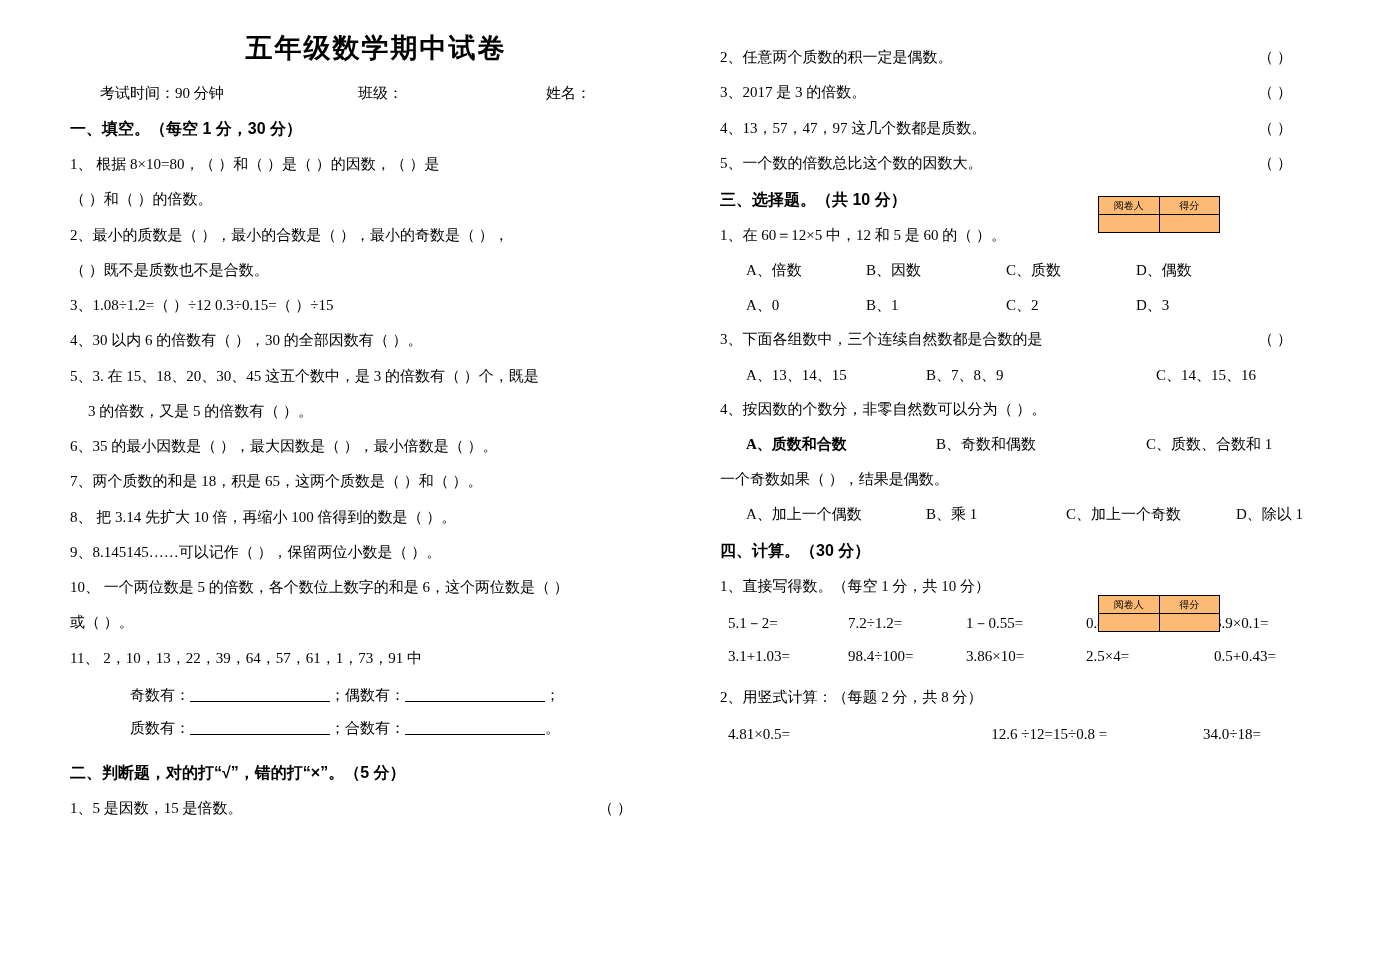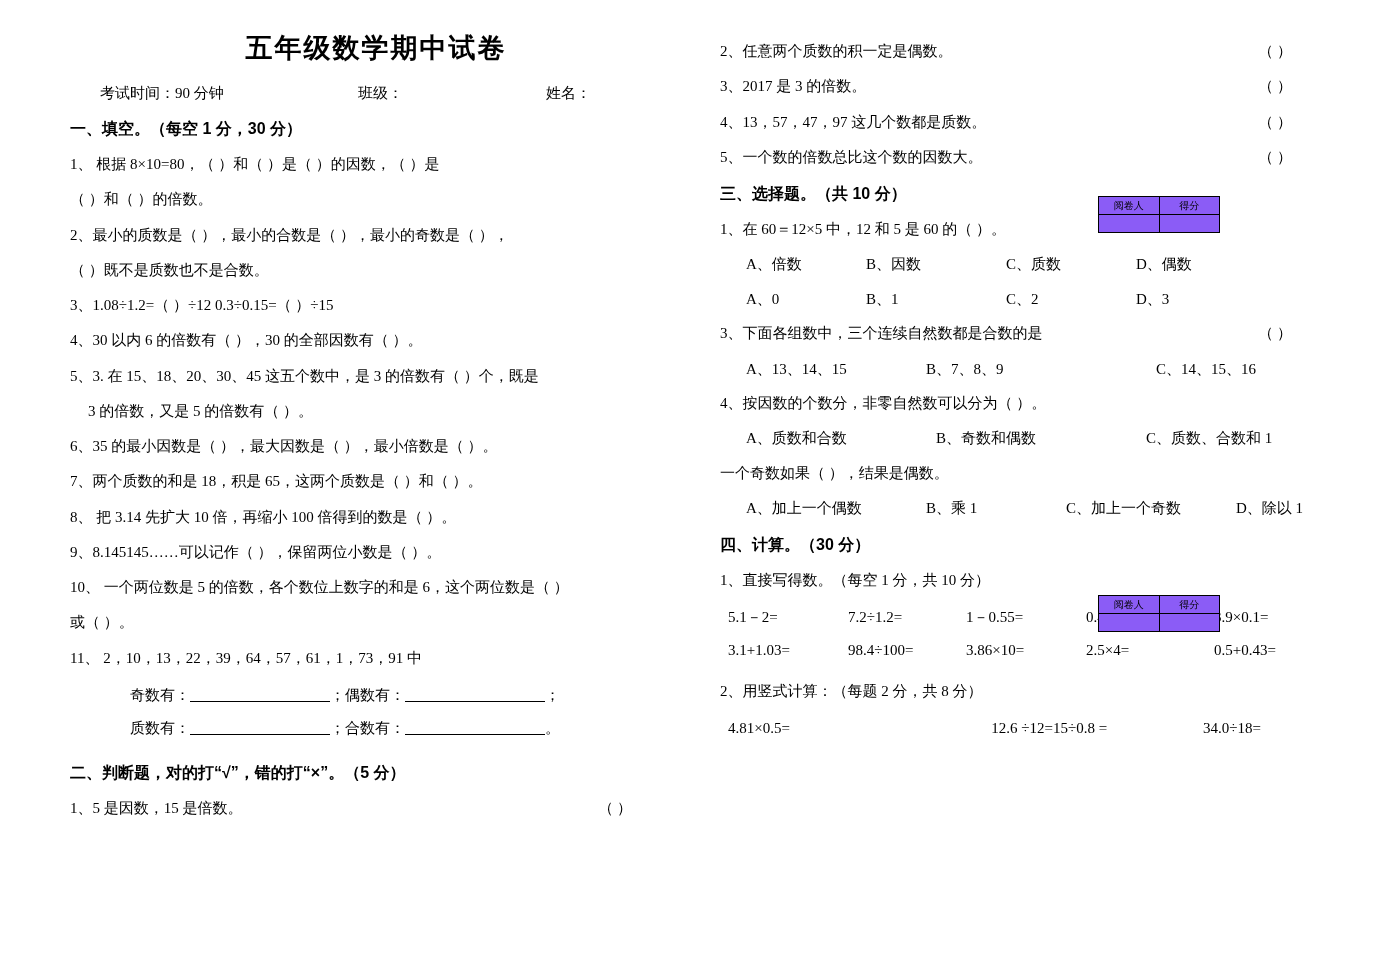--- a/index.html
+++ b/index.html
@@ -109,21 +109,21 @@
     line-height: 1.95;
     margin: 0 0 6px 0;
   }
   .q-flex .paren { padding-right: 50px; }
   .scorebox {
     position: absolute;
     border: 1px solid #000;
     width: 120px;
     font-size: 10px;
     font-family: "Liberation Sans", sans-serif;
-    background: #8b5cf6;
+    background: #fdba74;
   }
   .scorebox .r1, .scorebox .r2 {
     display: flex;
     height: 17px;
   }
   .scorebox .r1 { border-bottom: 1px solid #000; }
   .scorebox .cell {
     flex: 1;
     text-align: center;
     line-height: 17px;
@@ -174,21 +174,21 @@
 
     <div class="q-flex">
       <span>1、5 是因数，15 是倍数。</span>
       <span class="paren">（      ）</span>
     </div>
 
   </div>
 
   <div class="col col-right">
 
-    <div class="q-flex" style="margin-top:19px;">
+    <div class="q-flex" style="margin-top:25px;">
       <span>2、任意两个质数的积一定是偶数。</span>
       <span class="paren">（      ）</span>
     </div>
     <div class="q-flex">
       <span>3、2017 是 3 的倍数。</span>
       <span class="paren">（      ）</span>
     </div>
     <div class="q-flex">
       <span>4、13，57，47，97 这几个数都是质数。</span>
       <span class="paren">（      ）</span>
@@ -220,21 +220,21 @@
       <span class="paren">（      ）</span>
     </div>
     <div class="choices">
       <span style="width:180px;">A、13、14、15</span>
       <span style="width:230px;">B、7、8、9</span>
       <span>C、14、15、16</span>
     </div>
 
     <div class="q">4、按因数的个数分，非零自然数可以分为（      ）。</div>
     <div class="choices">
-      <span style="width:190px;">A、质数和合数</span>
+      <span style="width:190px;font-weight:bold;">A、质数和合数</span>
       <span style="width:210px;">B、奇数和偶数</span>
       <span>C、质数、合数和 1</span>
     </div>
     <div class="q">一个奇数如果（             ），结果是偶数。</div>
     <div class="choices">
       <span style="width:180px;">A、加上一个偶数</span>
       <span style="width:140px;">B、乘 1</span>
       <span style="width:170px;">C、加上一个奇数</span>
       <span>D、除以 1</span>
     </div>

